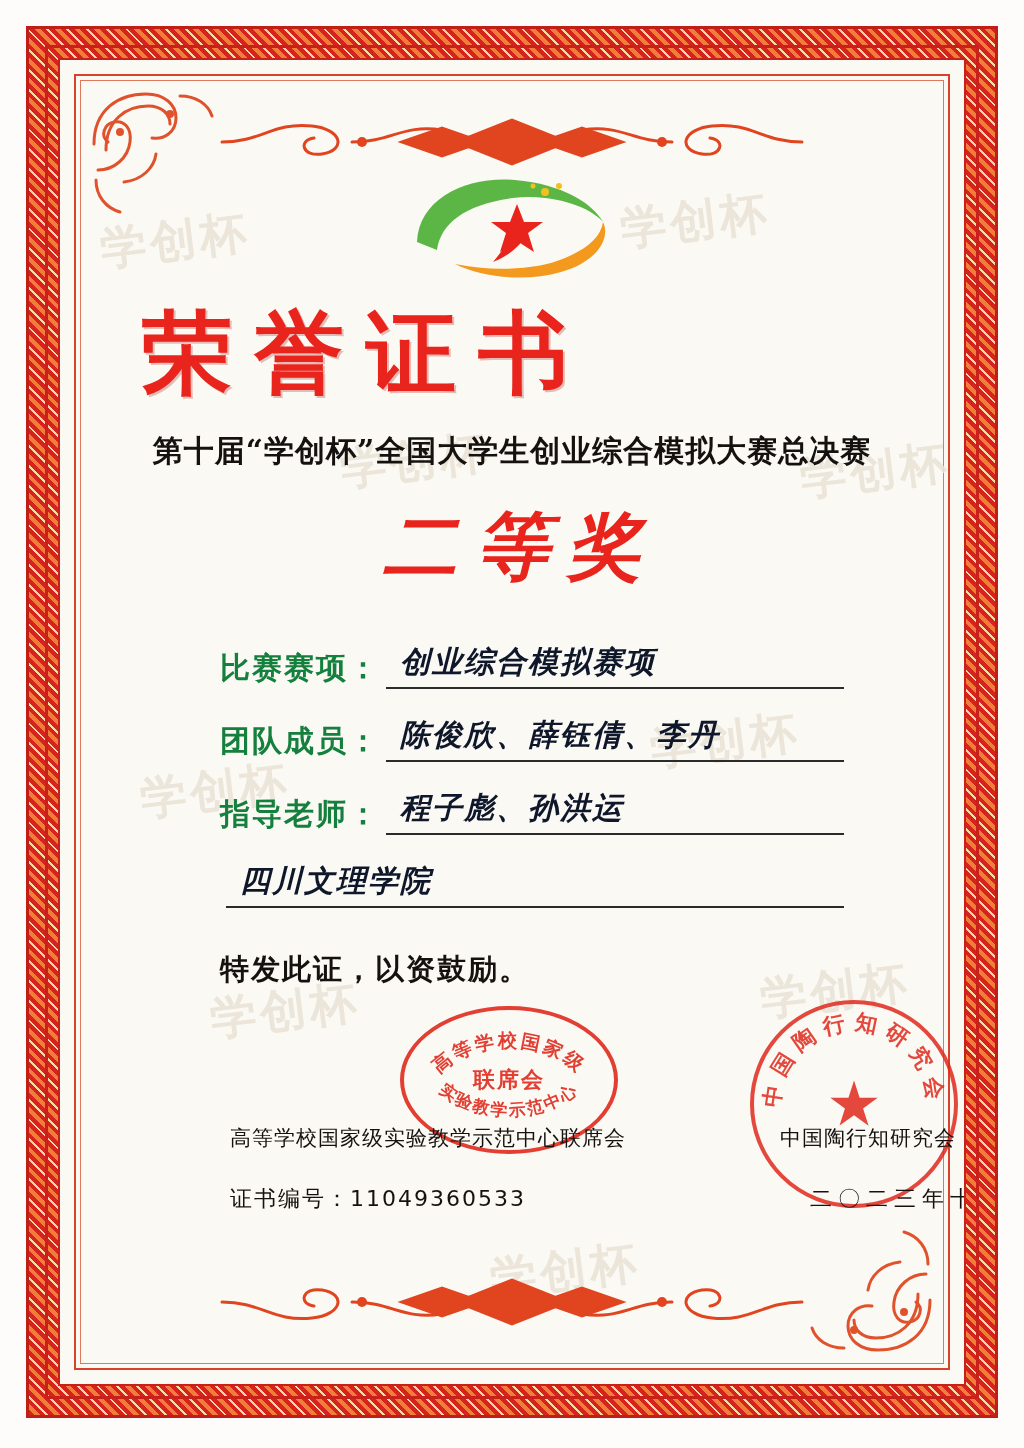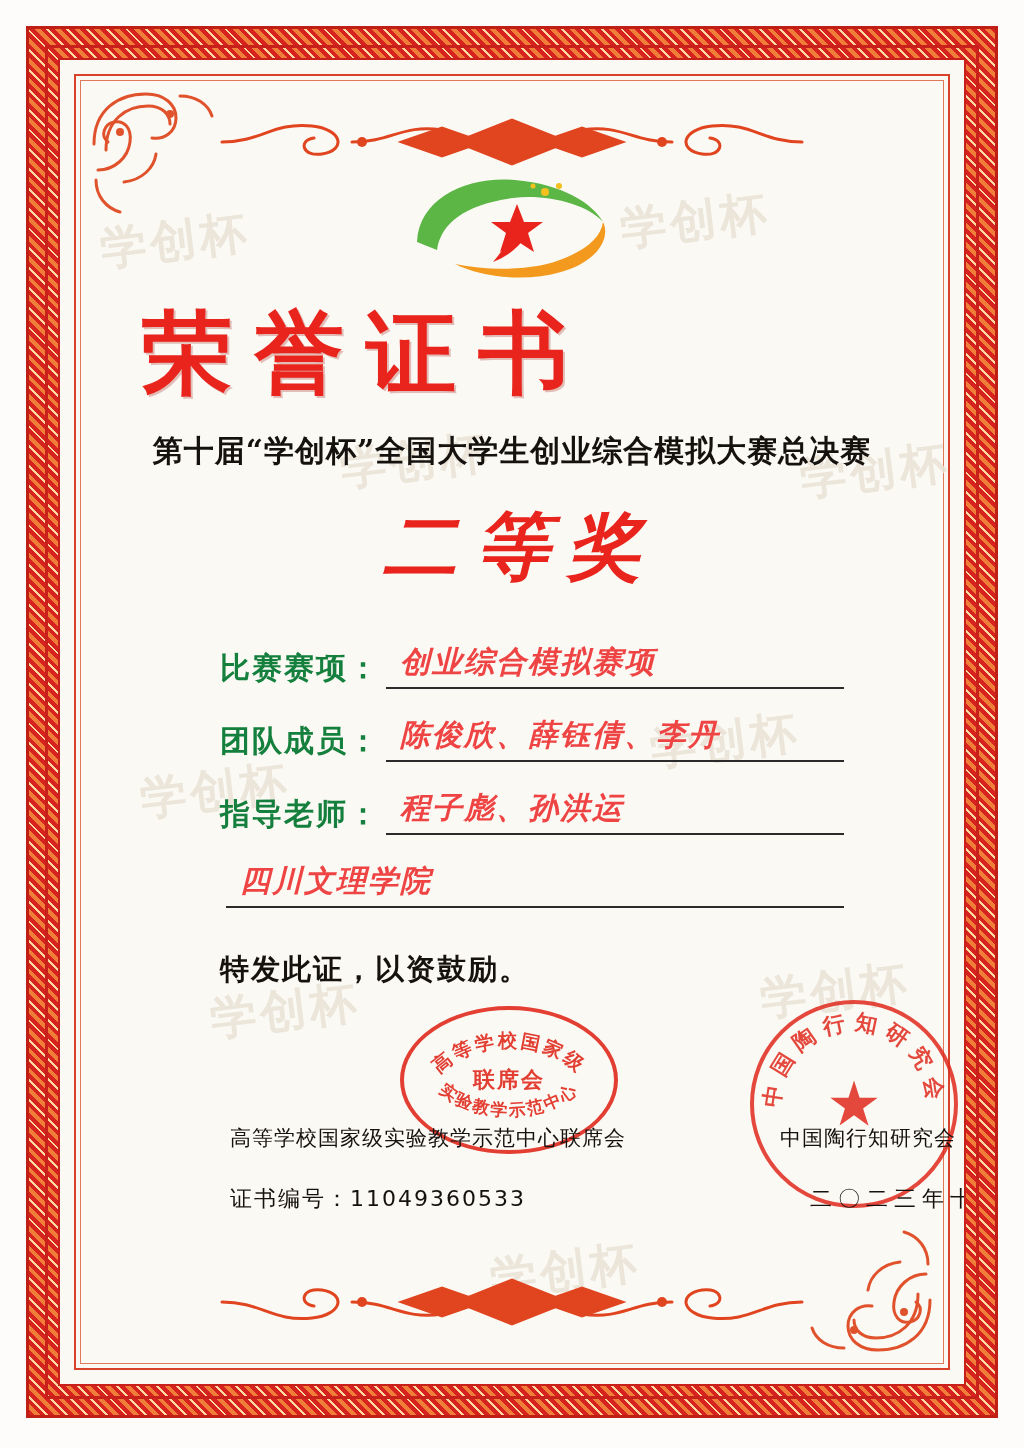--- a/index.html
+++ b/index.html
@@ -193,21 +193,21 @@
   }
   .field-value {
     flex: 1;
     margin-left: 6px;
     padding-left: 14px;
     padding-bottom: 4px;
     border-bottom: 2px solid #2b2b2b;
     font-family: "DejaVu Serif", "Liberation Serif", serif;
     font-weight: bold;
     font-size: 30px;
-    color: #ef4444;
+    color: #0f172a;
     letter-spacing: 2px;
     font-style: italic;
   }
 
   .closing {
     margin-top: 42px;
     padding-left: 100px;
     font-family: "DejaVu Serif", "Liberation Serif", serif;
     font-weight: bold;
     font-size: 29px;

